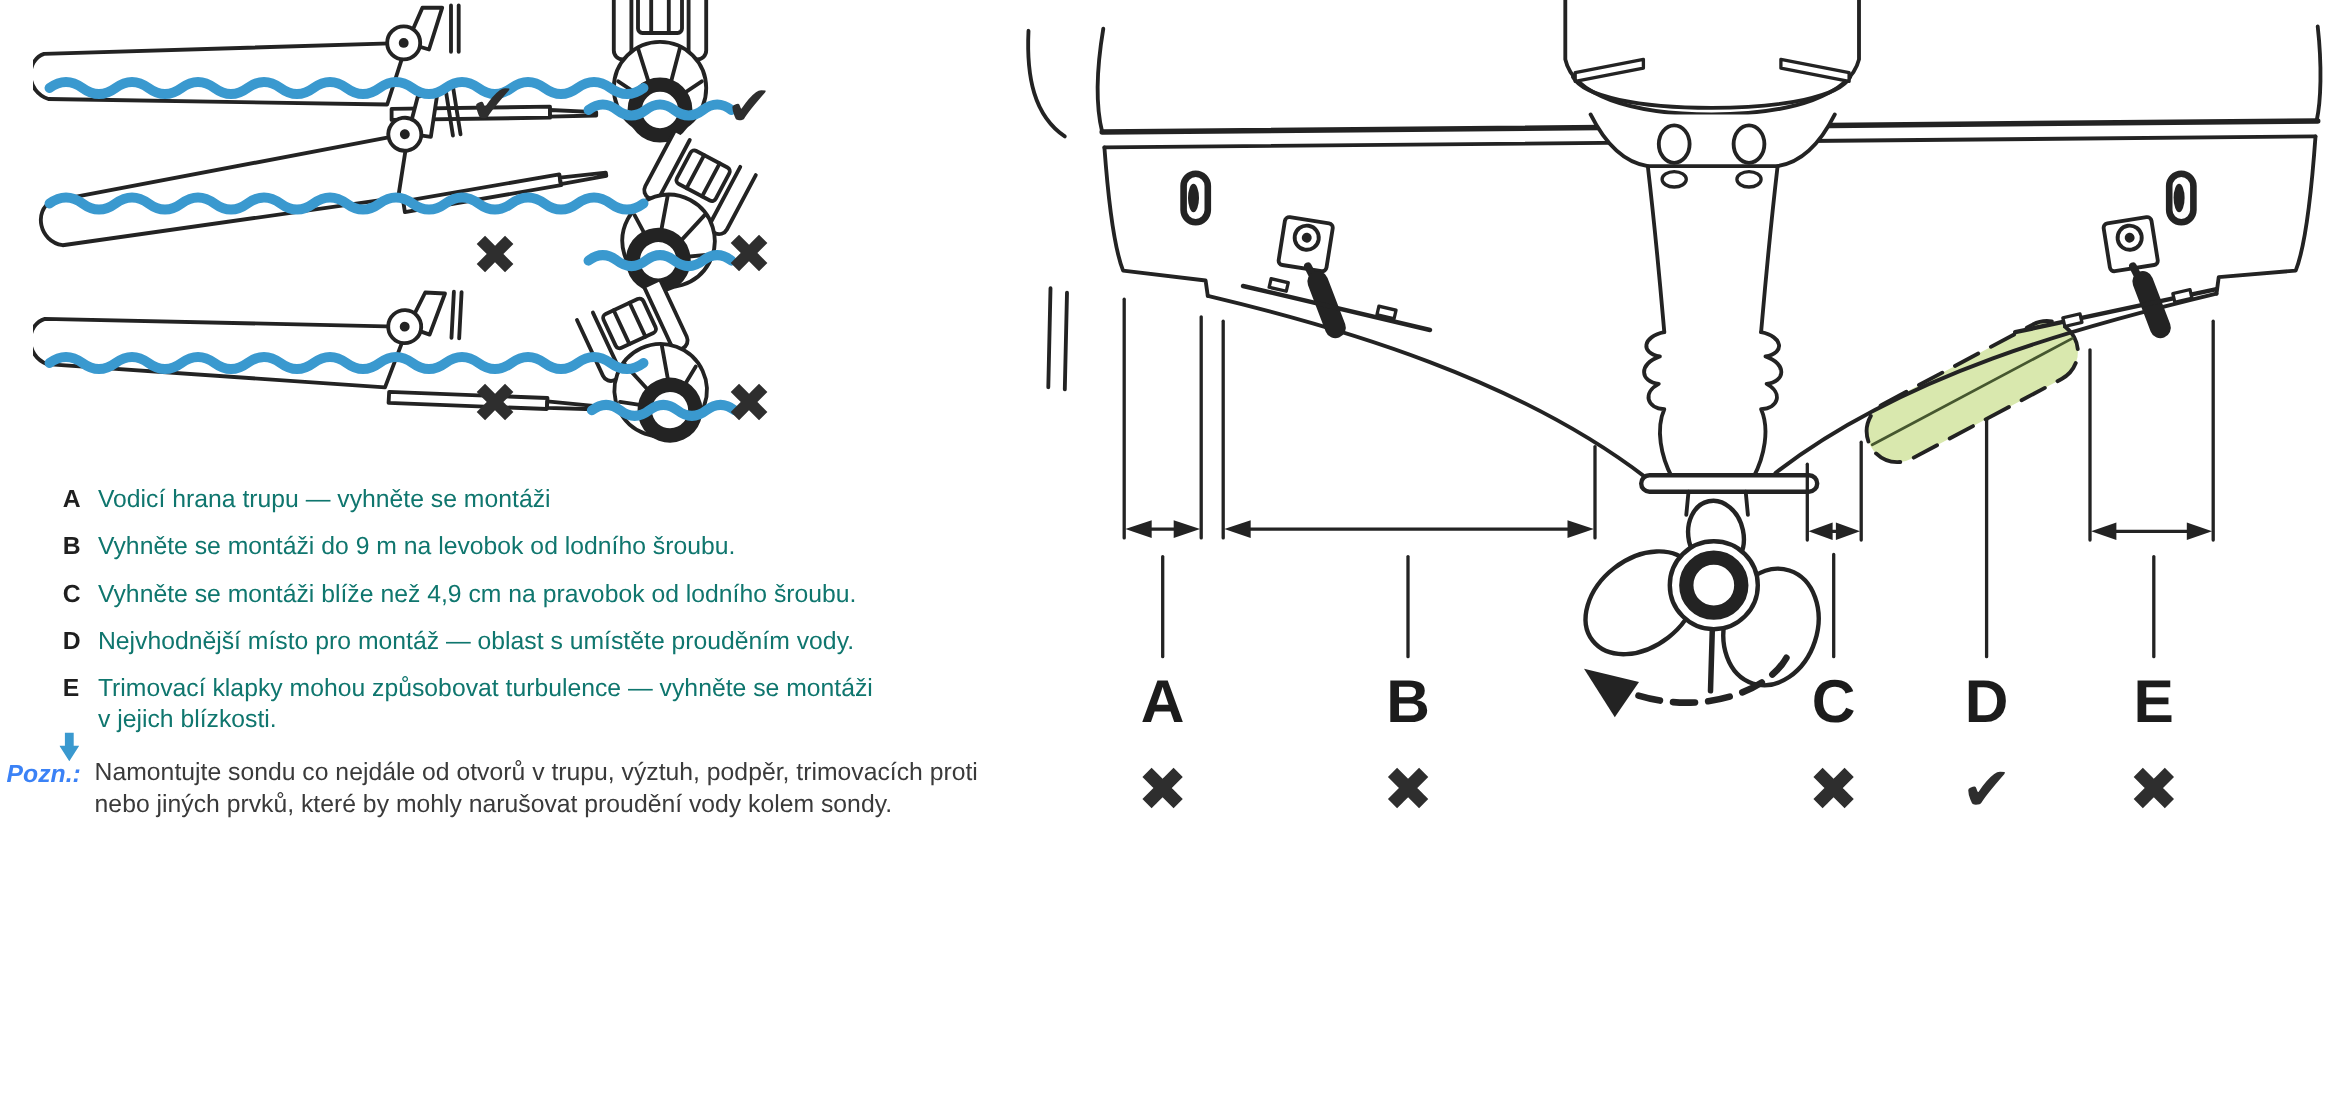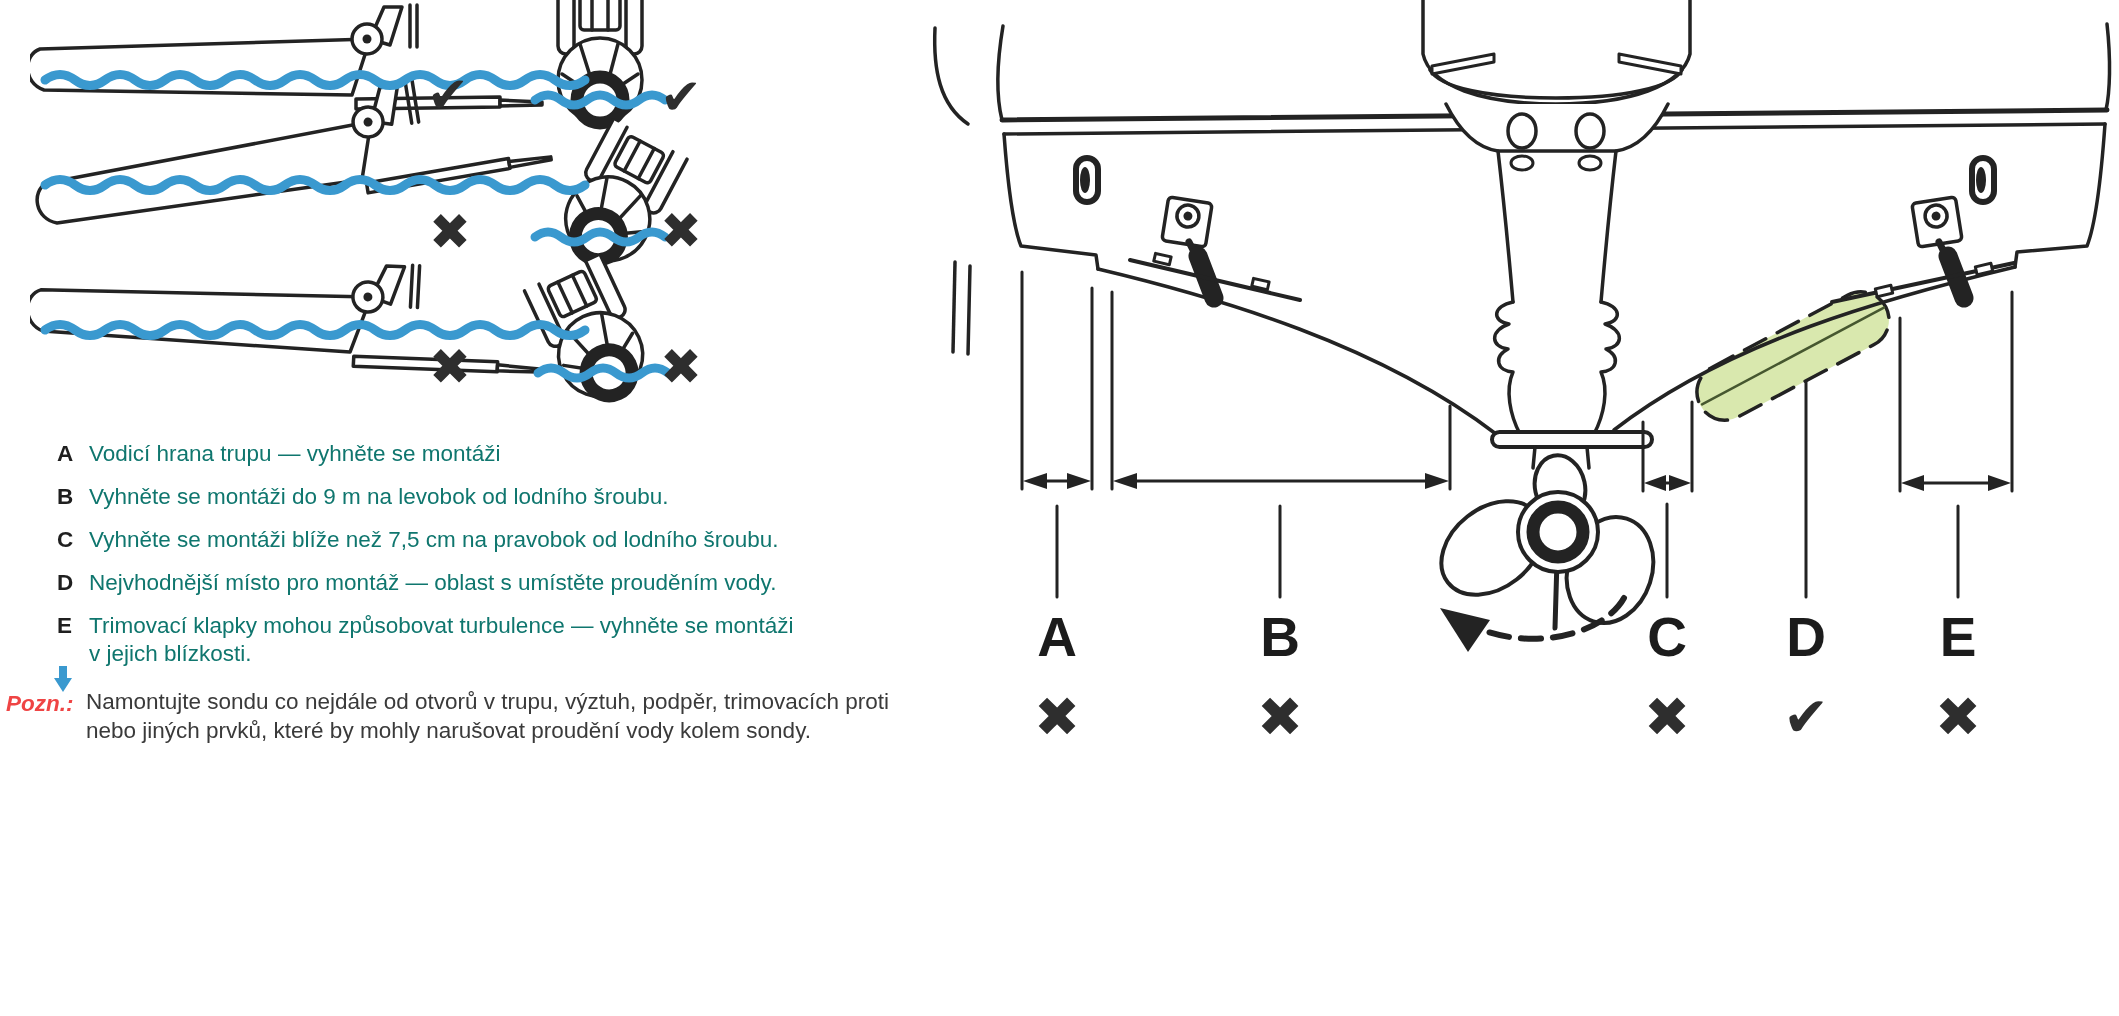--- a/index.html
+++ b/index.html
@@ -9,21 +9,21 @@
   .art{position:absolute;}
   .mark{
     position:absolute;transform:translate(-50%,-50%);
     font-family:"DejaVu Sans",sans-serif;font-size:50px;line-height:1;
     color:#2e2e2e;
   }
   .legend{position:absolute;left:57px;top:440px;display:flex;flex-direction:column;gap:15px;}
   .legend-item{display:flex;font-size:22.5px;line-height:28px;}
   .legend-key{font-weight:bold;width:32px;flex:none;color:#1f1f1f;}
   .legend-text{width:718px;color:#0f766e;}
-  .note-label{position:absolute;left:6px;top:690px;font-size:22.5px;line-height:28px;font-weight:bold;font-style:italic;color:#ef4444;}
+  .note-label{position:absolute;left:6px;top:690px;font-size:22.5px;line-height:28px;font-weight:bold;font-style:italic;color:#3b82f6;}
   .note{position:absolute;left:86px;top:688px;width:842px;}
   .note p{margin:0 0 42px 0;font-size:22.5px;line-height:28.5px;color:#3a3a3a;}
   .pos-col{position:absolute;top:610px;width:140px;transform:translateX(-50%);text-align:center;}
   .pos-letter{font-size:55px;font-weight:bold;line-height:1;color:#1c1c1c;}
   .pos-mark{font-family:"DejaVu Sans",sans-serif;font-size:55px;line-height:1;margin-top:25px;color:#2e2e2e;}
 </style>
 </head>
 <body>
 
 <div class="stage">
@@ -84,21 +84,21 @@
     <div class="legend-item">
       <span class="legend-key">A</span>
       <span class="legend-text">Vodicí hrana trupu — vyhněte se montáži</span>
     </div>
     <div class="legend-item">
       <span class="legend-key">B</span>
       <span class="legend-text">Vyhněte se montáži do 9 m na levobok  od lodního šroubu.</span>
     </div>
     <div class="legend-item">
       <span class="legend-key">C</span>
-      <span class="legend-text">Vyhněte se montáži blíže než 7,5 cm na pravobok od lodního šroubu.</span>
+      <span class="legend-text">Vyhněte se montáži blíže než 4,9 cm na pravobok od lodního šroubu.</span>
     </div>
     <div class="legend-item">
       <span class="legend-key">D</span>
       <span class="legend-text">Nejvhodnější místo pro montáž — oblast s umístěte prouděním vody.</span>
     </div>
     <div class="legend-item">
       <span class="legend-key">E</span>
       <span class="legend-text">Trimovací klapky mohou způsobovat turbulence — vyhněte se montáži v jejich blízkosti.</span>
     </div>
   </div>

